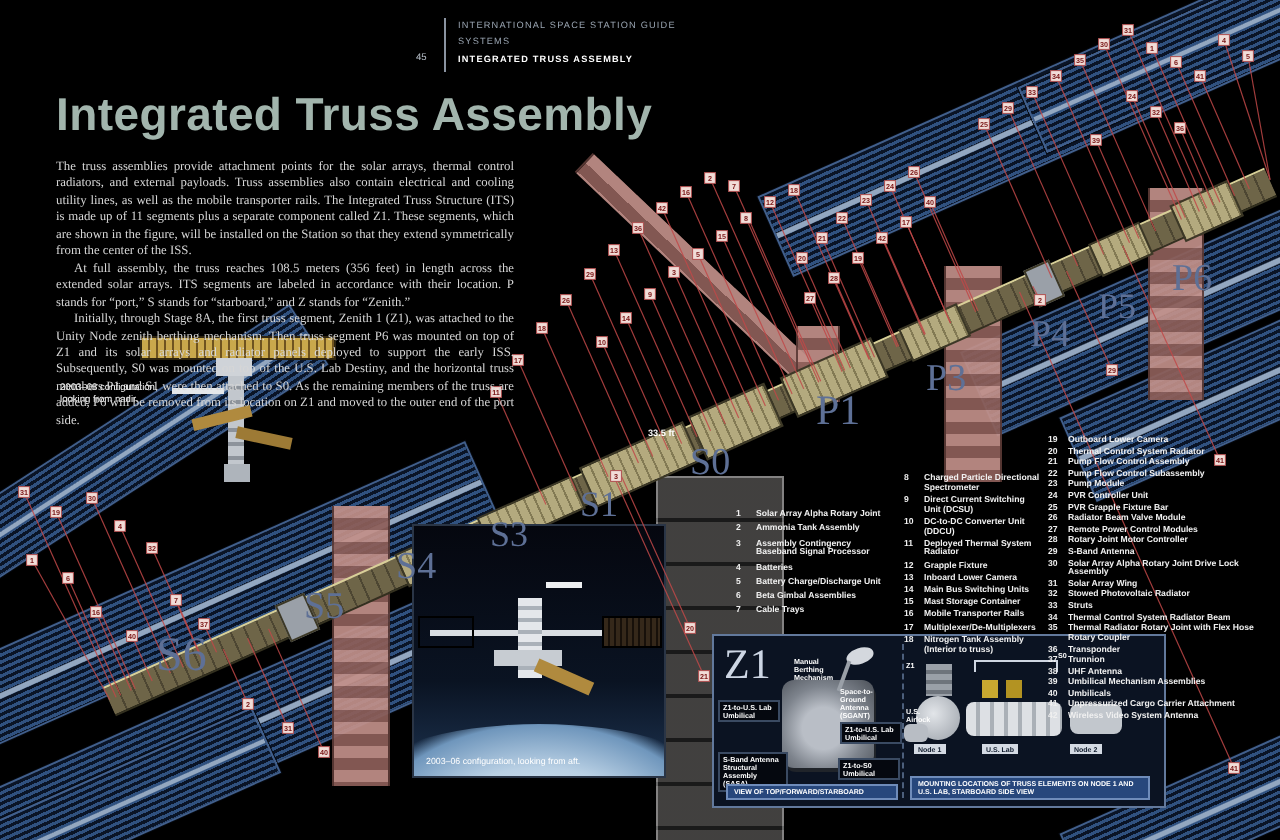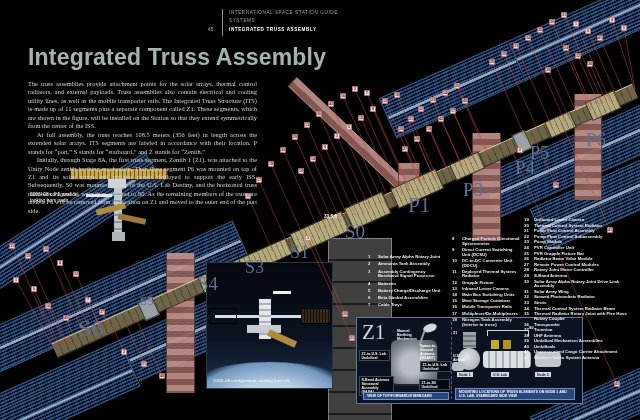--- a/index.html
+++ b/index.html
@@ -333,29 +333,29 @@
       <line x1="352" y1="338" x2="306.5040640000001" y2="237.209252" stroke="#c04848" stroke-width="0.6" opacity="0.85"></line>
       <rect x="349.3" y="335.3" width="5.4" height="5.4" fill="#f1ddd8" stroke="#b05050" stroke-width="0.5"></rect>
       <text x="352" y="339.3" text-anchor="middle" font-size="3.6" font-weight="bold" font-family="Liberation Sans, sans-serif" fill="#7a1515">21</text>
       <line x1="308" y1="238" x2="307.20812800000004" y2="236.893504" stroke="#c04848" stroke-width="0.6" opacity="0.85"></line>
       <rect x="305.3" y="235.3" width="5.4" height="5.4" fill="#f1ddd8" stroke="#b05050" stroke-width="0.5"></rect>
       <text x="308" y="239.3" text-anchor="middle" font-size="3.6" font-weight="bold" font-family="Liberation Sans, sans-serif" fill="#7a1515">3</text>
     </svg>
 
   <div id="seg-layer">
       <div class="seg-label" style="left: 78px; top: 316px; font-size: 24px;">S6</div>
-      <div class="seg-label" style="left: 140px; top: 294px; font-size: 13px;">S5</div>
+      <div class="seg-label" style="left: 152px; top: 294px; font-size: 19px;">S5</div>
       <div class="seg-label" style="left: 198px; top: 274px; font-size: 19px;">S4</div>
       <div class="seg-label" style="left: 245px; top: 258px; font-size: 18px;">S3</div>
       <div class="seg-label" style="left: 290px; top: 243px; font-size: 18px;">S1</div>
       <div class="seg-label" style="left: 345px; top: 222px; font-size: 19px;">S0</div>
       <div class="seg-label" style="left: 408px; top: 195px; font-size: 21px;">P1</div>
       <div class="seg-label" style="left: 463px; top: 180px; font-size: 19px;">P3</div>
       <div class="seg-label" style="left: 515px; top: 158px; font-size: 19px;">P4</div>
-      <div class="seg-label" style="left: 530px; top: 144px; font-size: 18px; font-family: Liberation Serif, serif;">P5</div>
+      <div class="seg-label" style="left: 549px; top: 144px; font-size: 18px; font-family: Liberation Serif, serif;">P5</div>
       <div class="seg-label" style="left: 586px; top: 130px; font-size: 19px;">P6</div>
       <div class="dim-label" style="left: 324px; top: 214px;">33.5 ft</div>
     </div>
 
   <div id="hdr">
     <div class="rule"></div>
     <div class="pg">45</div>
     <div class="h1">INTERNATIONAL SPACE STATION GUIDE</div>
     <div class="h2">SYSTEMS</div>
     <div class="h3">INTEGRATED TRUSS ASSEMBLY</div>

